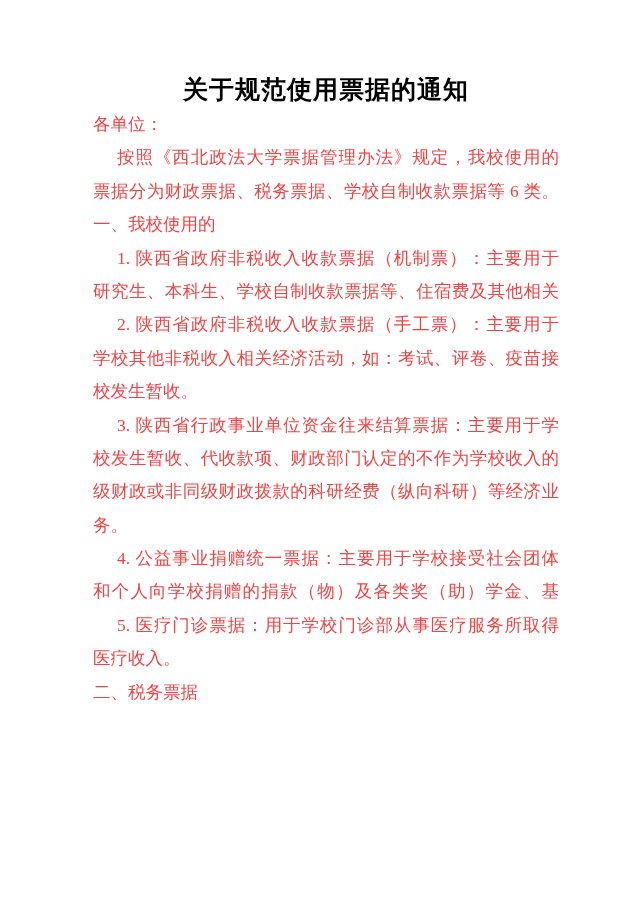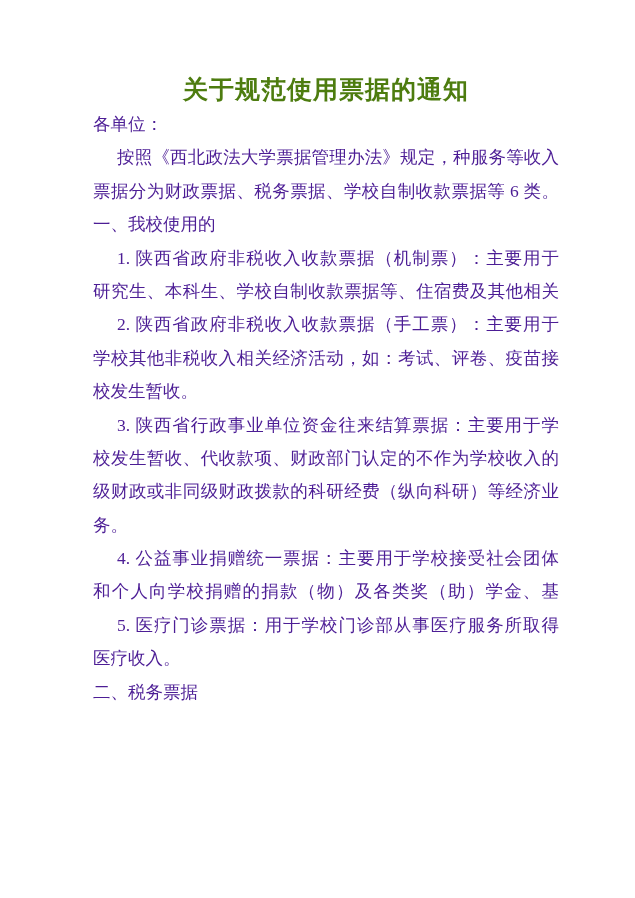--- a/index.html
+++ b/index.html
@@ -19,52 +19,52 @@
     overflow: hidden;
   }
   .doc-title {
     margin: 0;
     font-family: "Liberation Sans", "DejaVu Sans", sans-serif;
     font-weight: 700;
     font-size: 25px;
     line-height: 38px;
     text-align: center;
     letter-spacing: 1px;
-    color: #4d7c0f;
+    color: #000000;
     white-space: nowrap;
   }
   .doc-body {
     margin-top: 0;
   }
   .line {
     font-size: 17.5px;
     line-height: 33.4px;
     height: 33.4px;
     overflow: hidden;
     white-space: nowrap;
-    color: #4c1d95;
+    color: #ef4444;
   }
   .line.just {
     white-space: normal;
     text-align: justify;
     text-align-last: justify;
     text-justify: inter-character;
   }
   .line.ind {
     padding-left: 24px;
   }
 </style>
 </head>
 <body>
 
 <div class="page">
   <h1 class="doc-title">关于规范使用票据的通知</h1>
   <div class="doc-body" id="doc-body">
       <div class="line">各单位：</div>
-      <div class="line just ind">按照《西北政法大学票据管理办法》规定，种服务等收入</div>
+      <div class="line just ind">按照《西北政法大学票据管理办法》规定，我校使用的</div>
       <div class="line just">票据分为财政票据、税务票据、学校自制收款票据等 6 类。</div>
       <div class="line">一、我校使用的</div>
       <div class="line just ind">1. 陕西省政府非税收入收款票据（机制票）：主要用于</div>
       <div class="line just">研究生、本科生、学校自制收款票据等、住宿费及其他相关</div>
       <div class="line just ind">2. 陕西省政府非税收入收款票据（手工票）：主要用于</div>
       <div class="line just">学校其他非税收入相关经济活动，如：考试、评卷、疫苗接</div>
       <div class="line">校发生暂收。</div>
       <div class="line just ind">3. 陕西省行政事业单位资金往来结算票据：主要用于学</div>
       <div class="line just">校发生暂收、代收款项、财政部门认定的不作为学校收入的</div>
       <div class="line just">级财政或非同级财政拨款的科研经费（纵向科研）等经济业</div>

